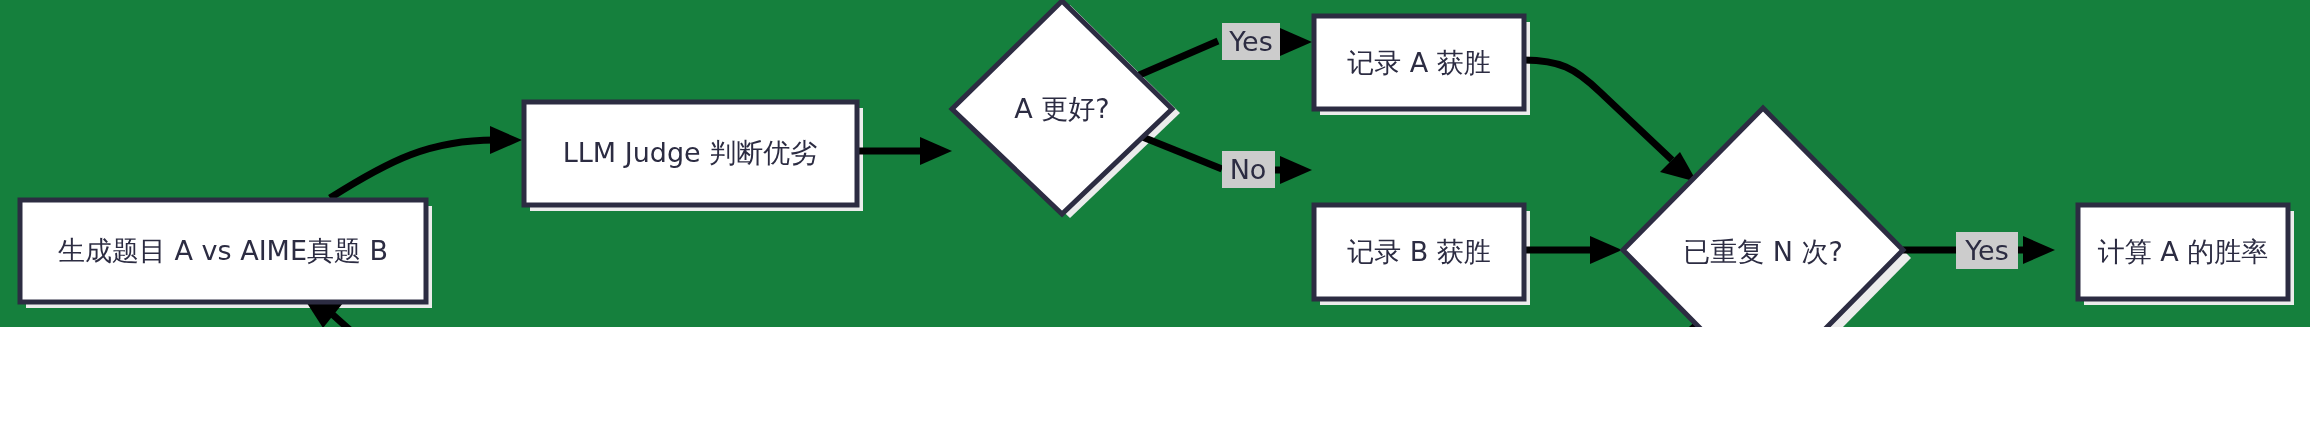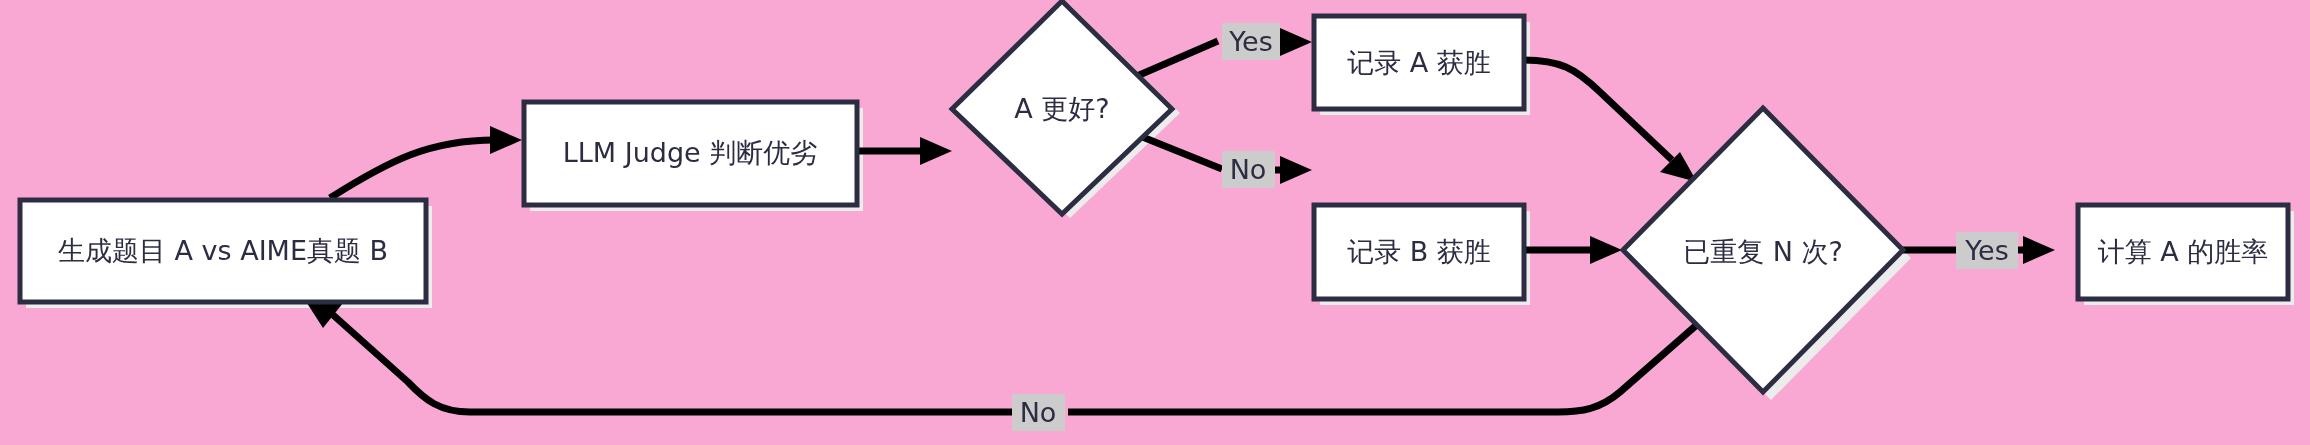--- a/index.html
+++ b/index.html
@@ -6,22 +6,22 @@
     margin: 0;
     padding: 0;
     background: #ffffff;
   }
   body {
     font-family: "DejaVu Sans", "Liberation Sans", sans-serif;
   }
   #canvas {
     position: relative;
     width: 2310px;
-    height: 445px;
-    background: #f9a8d4;
+    height: 327px;
+    background: #15803d;
     overflow: hidden;
   }
   #flow-svg {
     position: absolute;
     left: 0;
     top: 0;
     width: 2310px;
     height: 445px;
   }
   .node-shadow {

